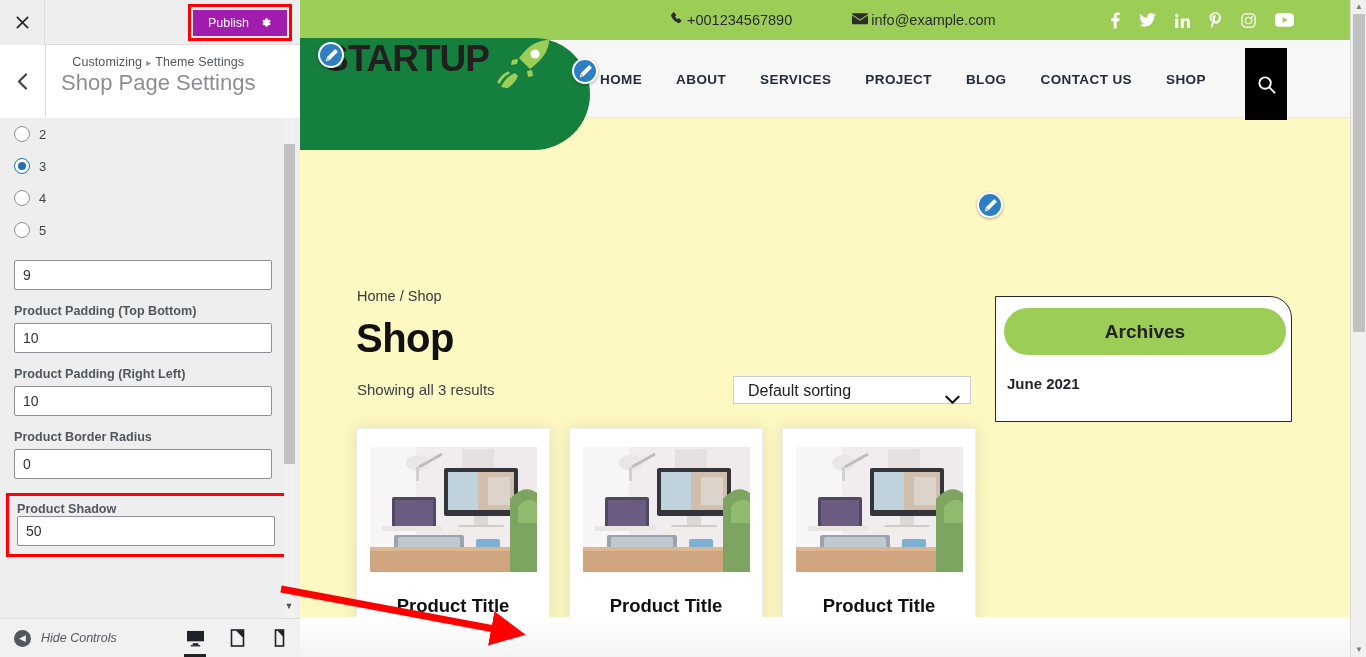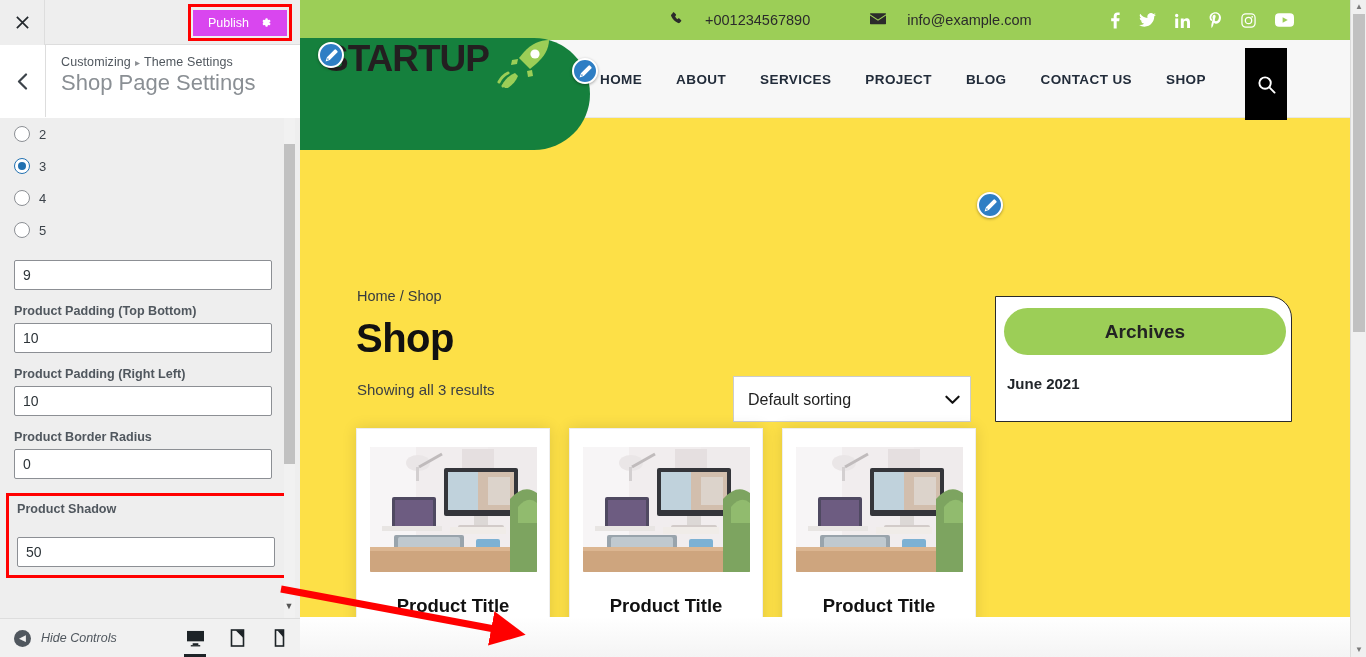--- a/index.html
+++ b/index.html
@@ -35,31 +35,32 @@
   #publish-wrap {
     position: absolute; right: 8px; top: 4px;
     width: 104px; height: 37px;
   }
   #publish-outline {
     position: absolute; left: 0; top: 0; right: 0; bottom: 0;
     border: 3px solid #f00;
   }
   #publish-btn {
     position: absolute; left: 5px; top: 6px; width: 94px; height: 26px;
-    background: #d946ef; color: #fff;
+    background: #a21caf; color: #fff;
     display: flex; align-items: center; justify-content: center; gap: 10px;
     font-size: 12.5px; cursor: pointer; border: none;
     font-family: "Liberation Sans", sans-serif;
   }
   #publish-btn .gear { font-size: 13px; line-height: 1; }
 
   #cust-header {
     position: absolute; left: 0; top: 45px; width: 300px; height: 84px;
     background: #fff; border-bottom: 3px solid #a3a3a3;
     display: flex;
+    text-align: center;
   }
   #back-btn {
     width: 46px; flex: 0 0 46px; height: 72px;
     display: flex; align-items: center; justify-content: center;
     border-right: 1px solid #ddd; cursor: pointer;
     color: #3c434a; font-size: 17px; font-weight: bold;
   }
   #cust-title-block { padding: 10px 12px 0 15px; overflow: hidden; }
   .breadcrumb-line {
     font-size: 12.5px; color: #50575e; white-space: nowrap;
@@ -108,21 +109,21 @@
     font-family: "Liberation Sans", sans-serif;
   }
   #shadow-group {
     position: relative;
     border: 3px solid #f00;
     margin-top: 14px;
     padding: 6px 8px 8px 8px;
     margin-left: -8px; width: 282px;
     background: #eee;
   }
-  #shadow-group .field-label { margin-bottom: 21px; }
+  #shadow-group .field-label { margin-bottom: 0; }
 
   
   #cust-scrollbar {
     position: absolute; right: 4px; top: 118px; width: 11px; bottom: 39px;
     background: #f1f1f1;
   }
   #cust-thumb {
     position: absolute; left: 0; top: 26px; width: 11px; height: 320px;
     background: #c1c1c1;
   }
@@ -165,21 +166,21 @@
   #topbar {
     height: 40px; background: #9cce57;
     display: flex; align-items: center;
     position: relative;
   }
   #topbar-contact {
     position: absolute; left: 370px; top: 0; height: 40px;
     display: flex; align-items: center; gap: 60px;
     font-size: 14.5px; color: #2b2b2b;
   }
-  #topbar-contact .item { display: flex; align-items: center; gap: 21px; }
+  #topbar-contact .item { display: flex; align-items: center; gap: 3px; }
   #topbar-social {
     position: absolute; right: 72px; top: 0; height: 40px;
     display: flex; align-items: center; gap: 19px;
   }
   #topbar-social .s { color: #fff; display: flex; align-items: center; cursor: pointer; }
 
   #navbar {
     height: 78px; background: #f7f7f7;
     position: relative;
     border-bottom: 1px solid #e7e7e7;
@@ -218,36 +219,36 @@
   
   .edit-pencil {
     position: absolute;
     width: 26px; height: 26px; border-radius: 50%;
     background: #2e7ec4; border: 2px solid #fff;
     box-shadow: 0 1px 3px rgba(0,0,0,.35);
     display: flex; align-items: center; justify-content: center;
     color: #fff; cursor: pointer; z-index: 30;
   }
 
-  #page-body { position: relative; background: #fde047; height: 539px; }
+  #page-body { position: relative; background: #fef9c3; height: 539px; }
   #breadcrumb2 {
     position: absolute; left: 57px; top: 170px;
     font-size: 14.5px; color: #35393f;
   }
   #shop-title {
     position: absolute; left: 56px; top: 198px;
     font-size: 40px; font-weight: bold; color: #111; letter-spacing: -.5px;
   }
   #result-count {
     position: absolute; left: 57px; top: 263px;
     font-size: 15px; color: #3b3f45;
   }
   #sorting {
     position: absolute; left: 433px; top: 258px;
-    width: 238px; height: 46px;
+    width: 238px; height: 28px;
     border: 1px solid #ccc; background: #fff;
     font-size: 16px; color: #222; padding: 0 14px;
     font-family: "Liberation Sans", sans-serif;
     appearance: none; -webkit-appearance: none;
     cursor: pointer;
   }
   #sorting-chev {
     position: absolute; left: 645px; top: 273px;
     pointer-events: none; color: #111;
   }

